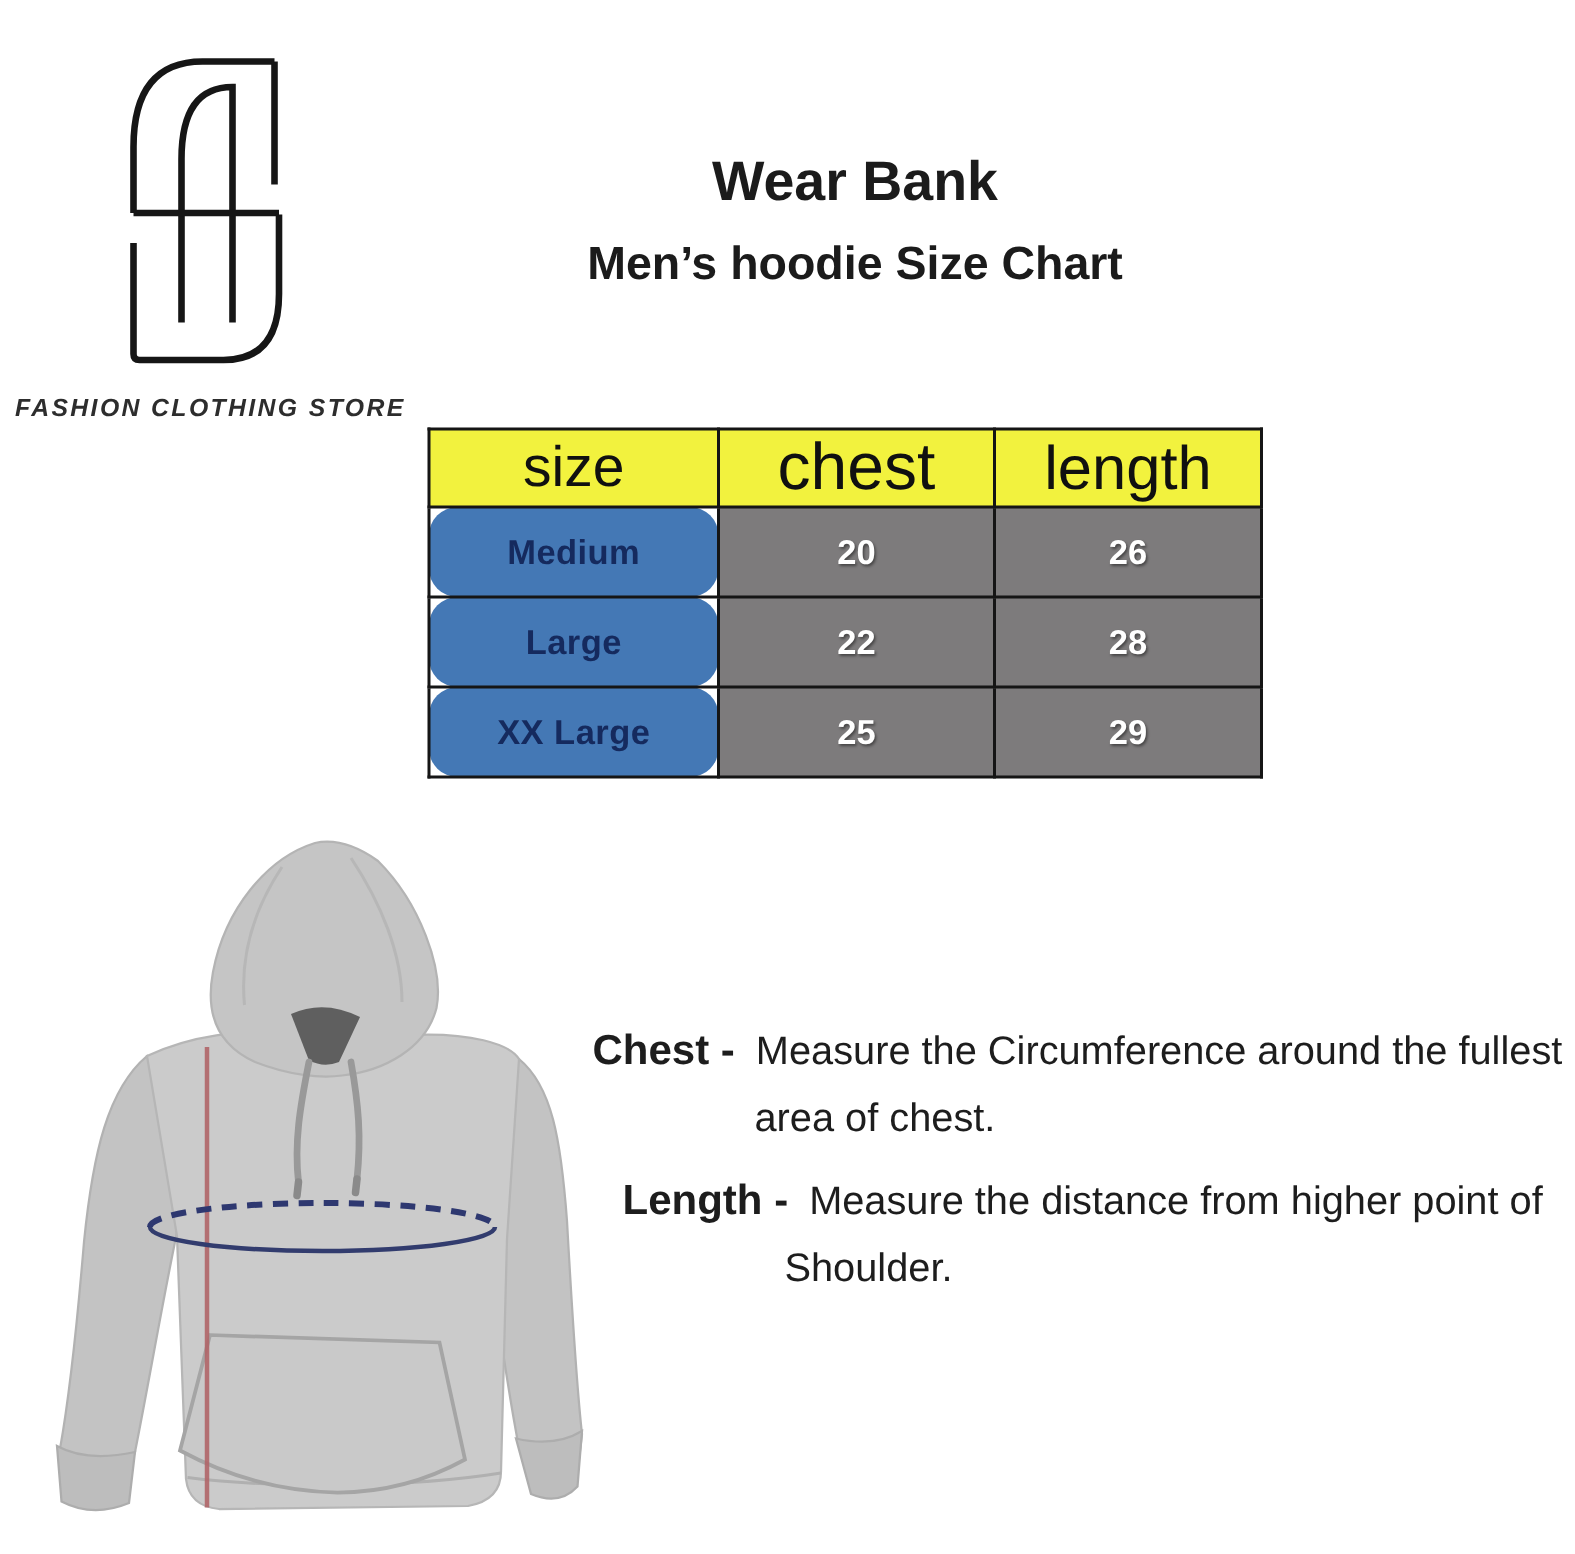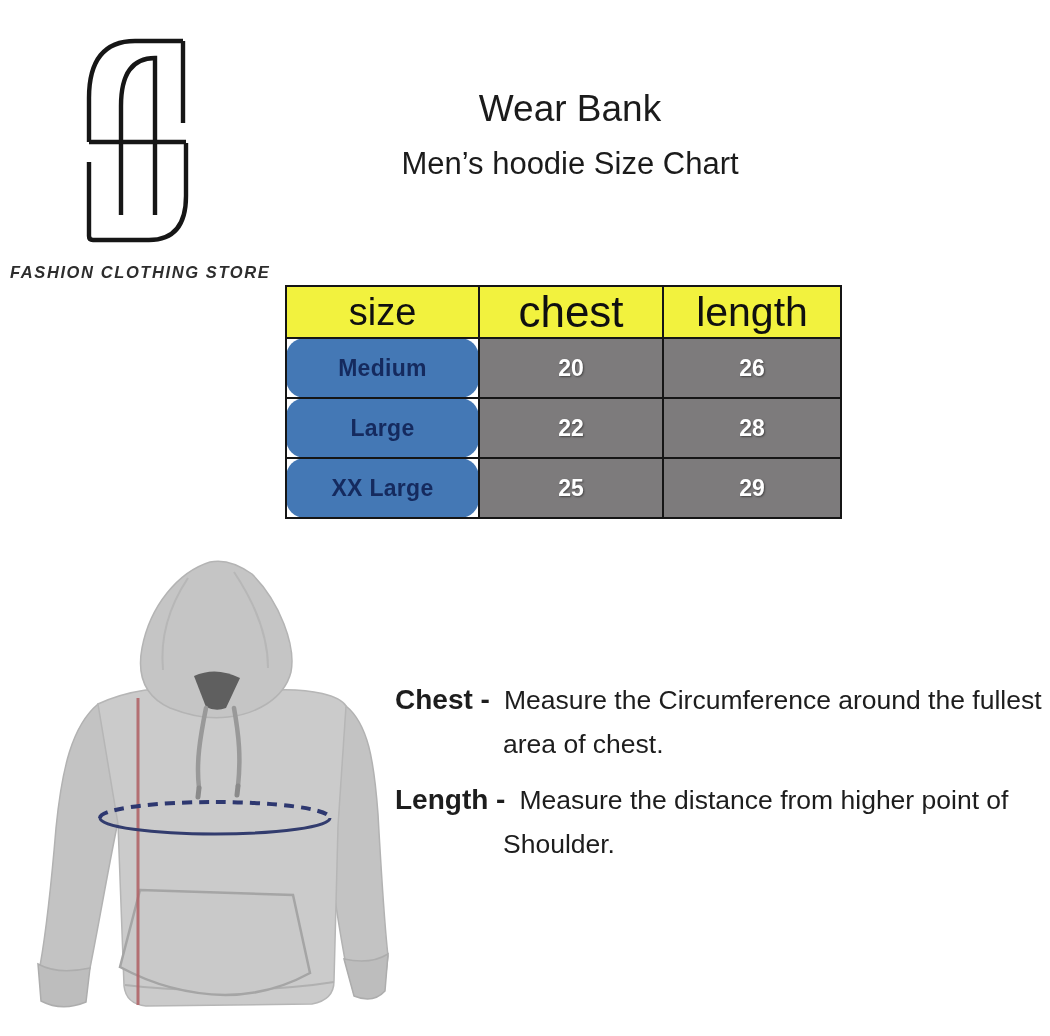--- a/index.html
+++ b/index.html
@@ -12,22 +12,22 @@
   
   .logo{position:absolute;left:82px;top:38px;}
   .logo path{fill:none;stroke:#161616;stroke-width:4.4;}
   .store-label{
     position:absolute;left:10px;top:263px;width:280px;
     font-size:16.5px;font-style:italic;font-weight:600;
     letter-spacing:1.6px;color:#2d2d2d;white-space:nowrap;
   }
   
   .title-block{position:absolute;left:300px;top:88px;width:540px;text-align:center;color:#1b1b1b;}
-  .title-block .t1{font-size:37px;font-weight:400;line-height:42px;margin:0;}
-  .title-block .t2{font-size:31px;font-weight:400;line-height:36px;margin:16px 0 0 0;}
+  .title-block .t1{font-size:37px;font-weight:700;line-height:42px;margin:12px;}
+  .title-block .t2{font-size:31px;font-weight:700;line-height:36px;margin:16px 0 0 0;}
   
   .size-table{
     position:absolute;left:285px;top:285px;
     border-collapse:collapse;table-layout:fixed;
     border:2px solid var(--border,#151515);
   }
   .size-table th,.size-table td{
     border:2px solid var(--border,#151515);
     text-align:center;vertical-align:middle;padding:0;
   }
@@ -39,21 +39,21 @@
   td.size-cell{background:var(--size-bg,#4478b5);color:var(--size-text,#152a5e);letter-spacing:.3px;border-radius:19px;}
   td.val-cell{background:var(--val-bg,#7d7b7c);color:var(--val-text,#fff);
     text-shadow:1px 1px 2px rgba(0,0,0,.45);}
   
   .note{position:absolute;left:395px;color:#1d1d1d;white-space:nowrap;}
   .note .line1{line-height:36px;}
   .note .lbl{font-weight:bold;font-size:28px;margin-right:14px;}
   .note .txt{font-size:26.5px;}
   .note .line2{font-size:26.5px;margin-left:108px;margin-top:5px;line-height:34px;}
   #note-chest{top:682px;}
-  #note-length{top:782px;}
+  #note-length{top:782px;margin-left:20px;}
   
   .hoodie{position:absolute;left:28px;top:556px;margin:0;}
 </style>
 </head>
 <body>
 
 <svg class="logo" width="110" height="214" viewBox="0 0 110 214" aria-hidden="true">
   <path d="M101,3 H53 Q7,3 7,60 V104"></path>
   <path d="M101,3 V85"></path>
   <path d="M39,177 V68 Q39,20 73,20 V177"></path>

